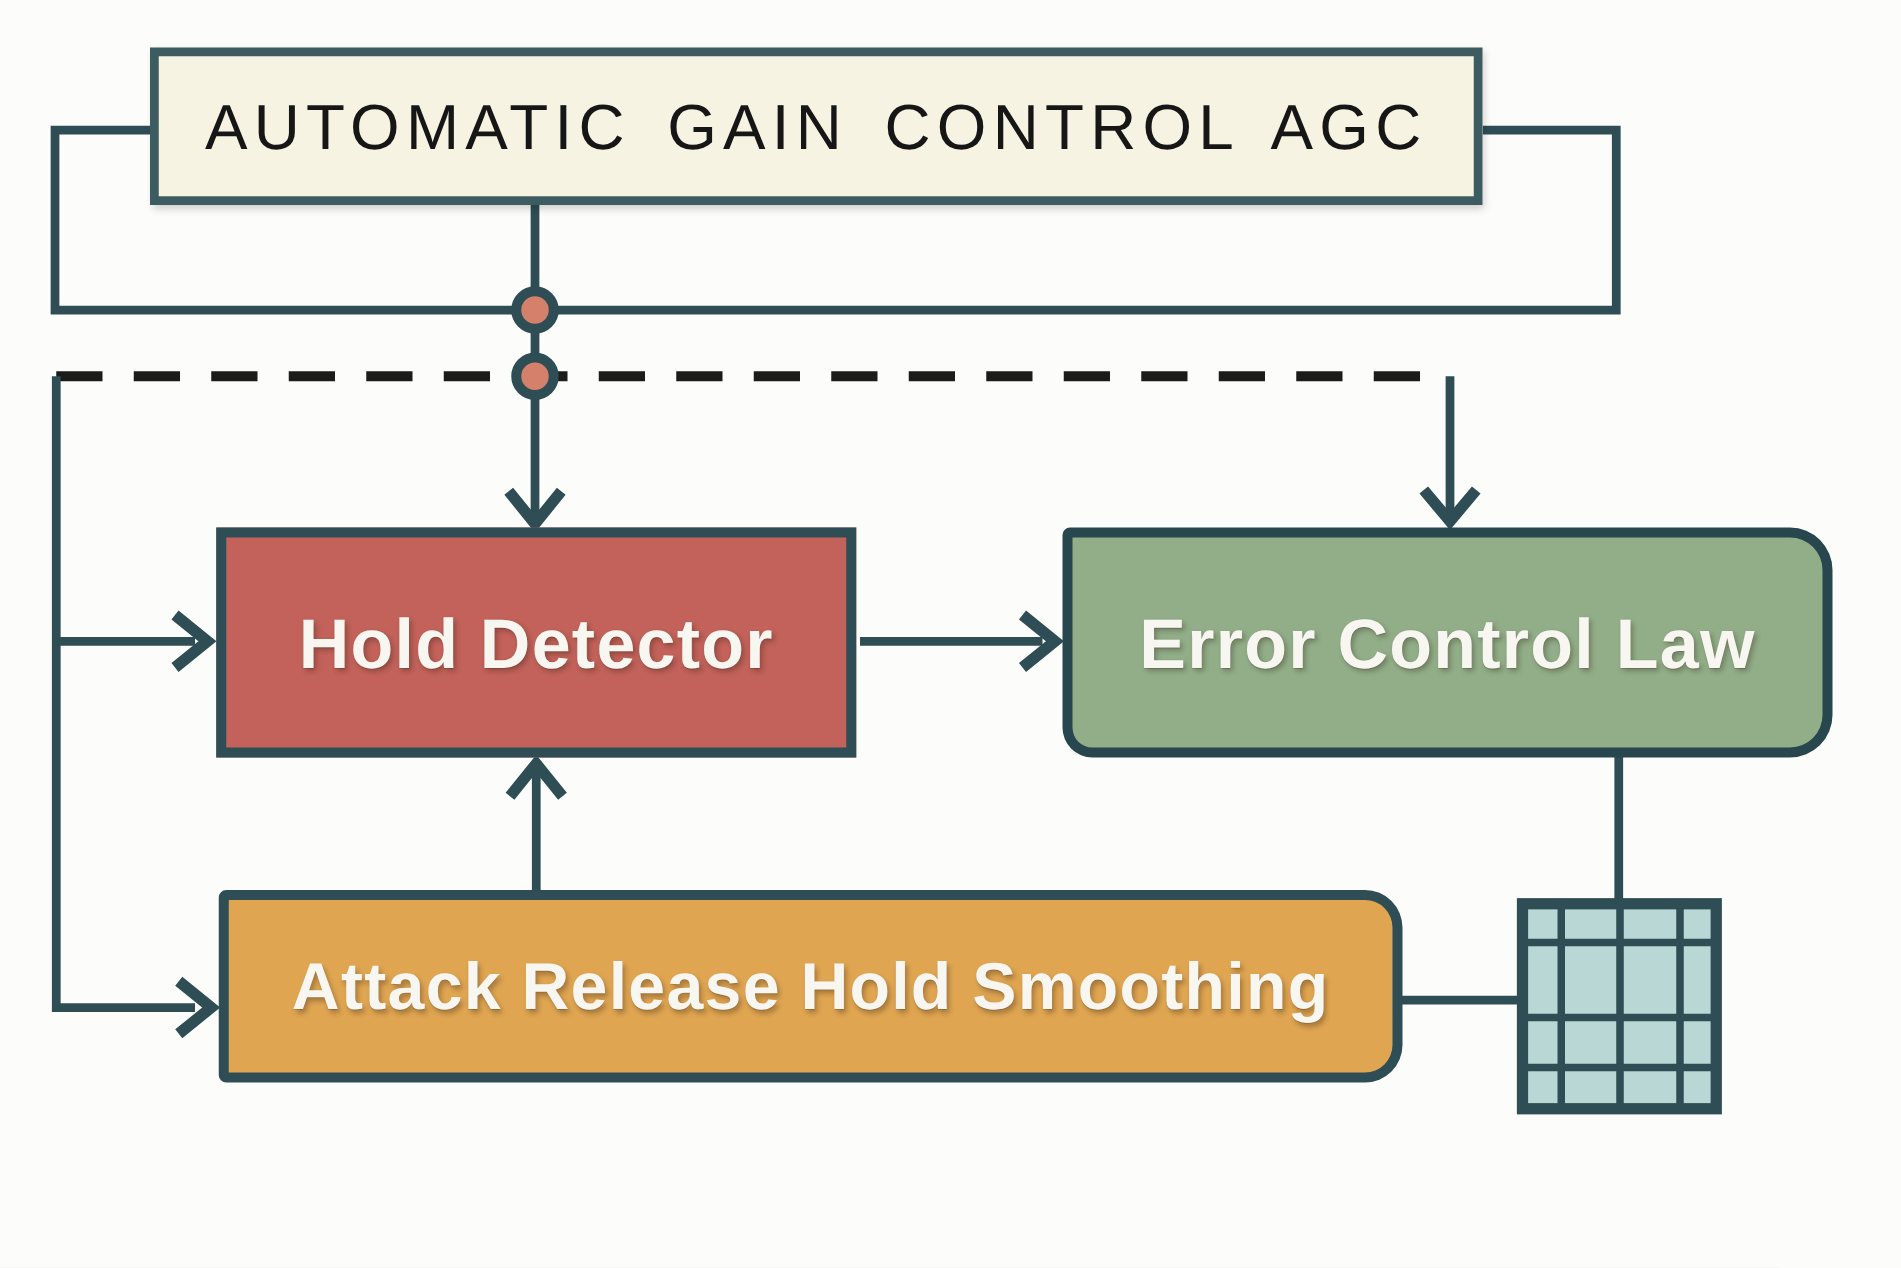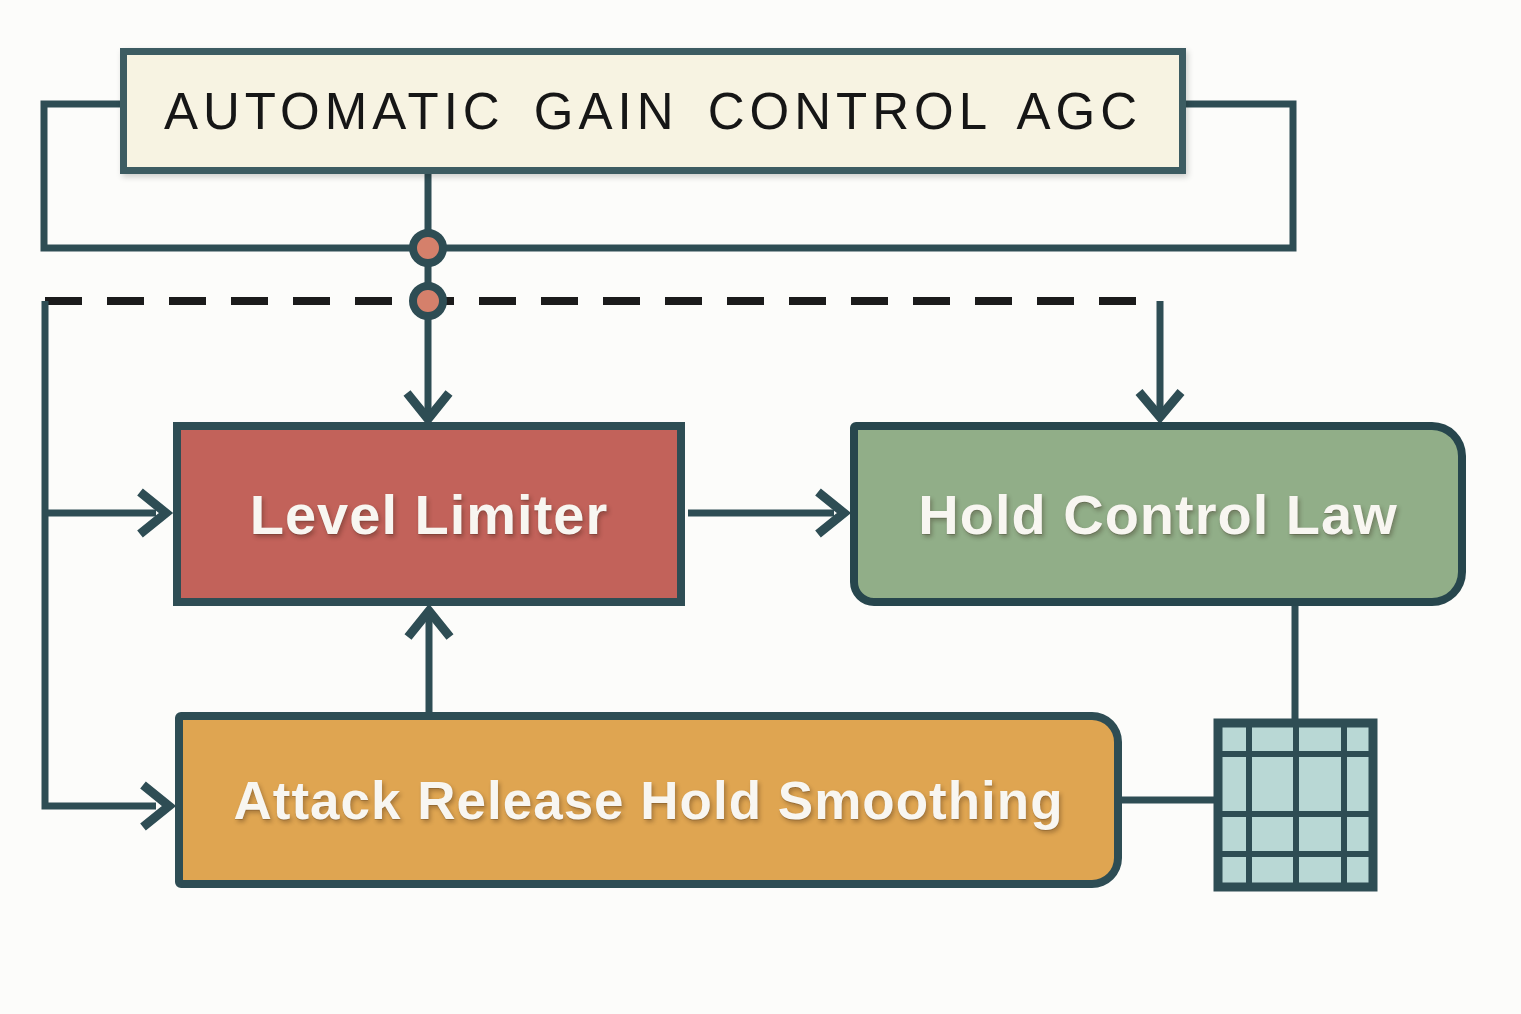--- a/index.html
+++ b/index.html
@@ -24,41 +24,41 @@
   .node{
     position:absolute;display:flex;align-items:center;justify-content:center;
     box-sizing:border-box;text-align:center;
   }
   .node .lbl{
     color:var(--label);font-weight:700;
     text-shadow:2px 3px 4px rgba(40,20,10,0.30), 0 1px 0 rgba(40,20,10,0.18);
     letter-spacing:1px;white-space:nowrap;
   }
   .title-box{
-    left:120px;top:48px;width:1066px;height:126px;
+    left:120px;top:38px;width:1066px;height:126px;
     background:var(--cream);border:7px solid var(--title-border);
     box-shadow:2px 3px 6px rgba(0,0,0,0.18);
   }
   .title-box .ttl{
     color:var(--ink);font-size:51px;font-weight:500;
     letter-spacing:5px;word-spacing:10px;white-space:nowrap;
   }
   .level-box{
     left:173px;top:422px;width:512px;height:184px;
     background:var(--red);border:8px solid var(--line);
   }
   .level-box .lbl{font-size:56px;}
   .ecl-box{
     left:850px;top:422px;width:616px;height:184px;
     background:var(--green);border:8px solid #27464d;
     border-radius:6px 34px 34px 24px;
   }
   .ecl-box .lbl{font-size:56px;}
   .arhs-box{
-    left:175px;top:712px;width:947px;height:176px;
+    left:175px;top:712px;width:947px;height:154px;
     background:var(--orange);border:8px solid var(--line);
     border-radius:6px 30px 30px 6px;
   }
   .arhs-box .lbl{font-size:53px;}
   .limiter-label{
     position:absolute;left:1165px;top:905px;width:262px;height:60px;
     display:flex;align-items:center;justify-content:center;
     color:var(--ink);font-size:46px;font-weight:500;letter-spacing:1px;
   }
 </style>
@@ -106,25 +106,25 @@
 
     <circle class="dotnode" cx="428" cy="248" r="15"></circle>
     <circle class="dotnode" cx="428" cy="301" r="15"></circle>
   </svg>
 
   <div class="node title-box">
     <span class="ttl">AUTOMATIC GAIN CONTROL AGC</span>
   </div>
 
   <div class="node level-box">
-    <span class="lbl">Level Limiter</span>
+    <span class="lbl">Hold Detector</span>
   </div>
 
   <div class="node ecl-box">
-    <span class="lbl">Hold Control Law</span>
+    <span class="lbl">Error Control Law</span>
   </div>
 
   <div class="node arhs-box">
     <span class="lbl">Attack Release Hold Smoothing</span>
   </div>
 
 
 </div>
 
 </body></html>

